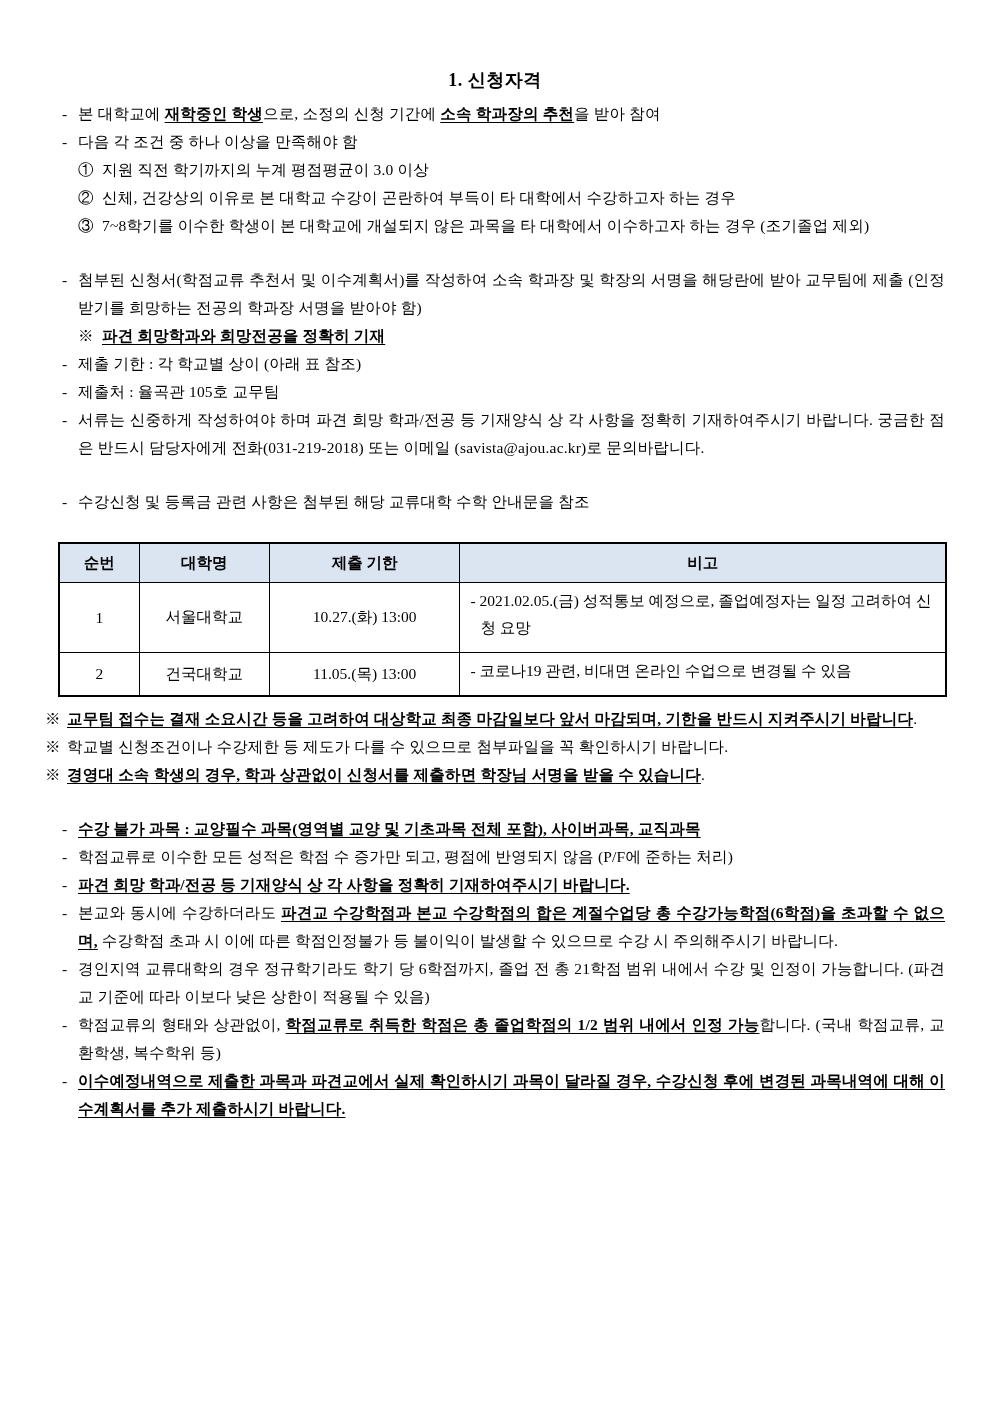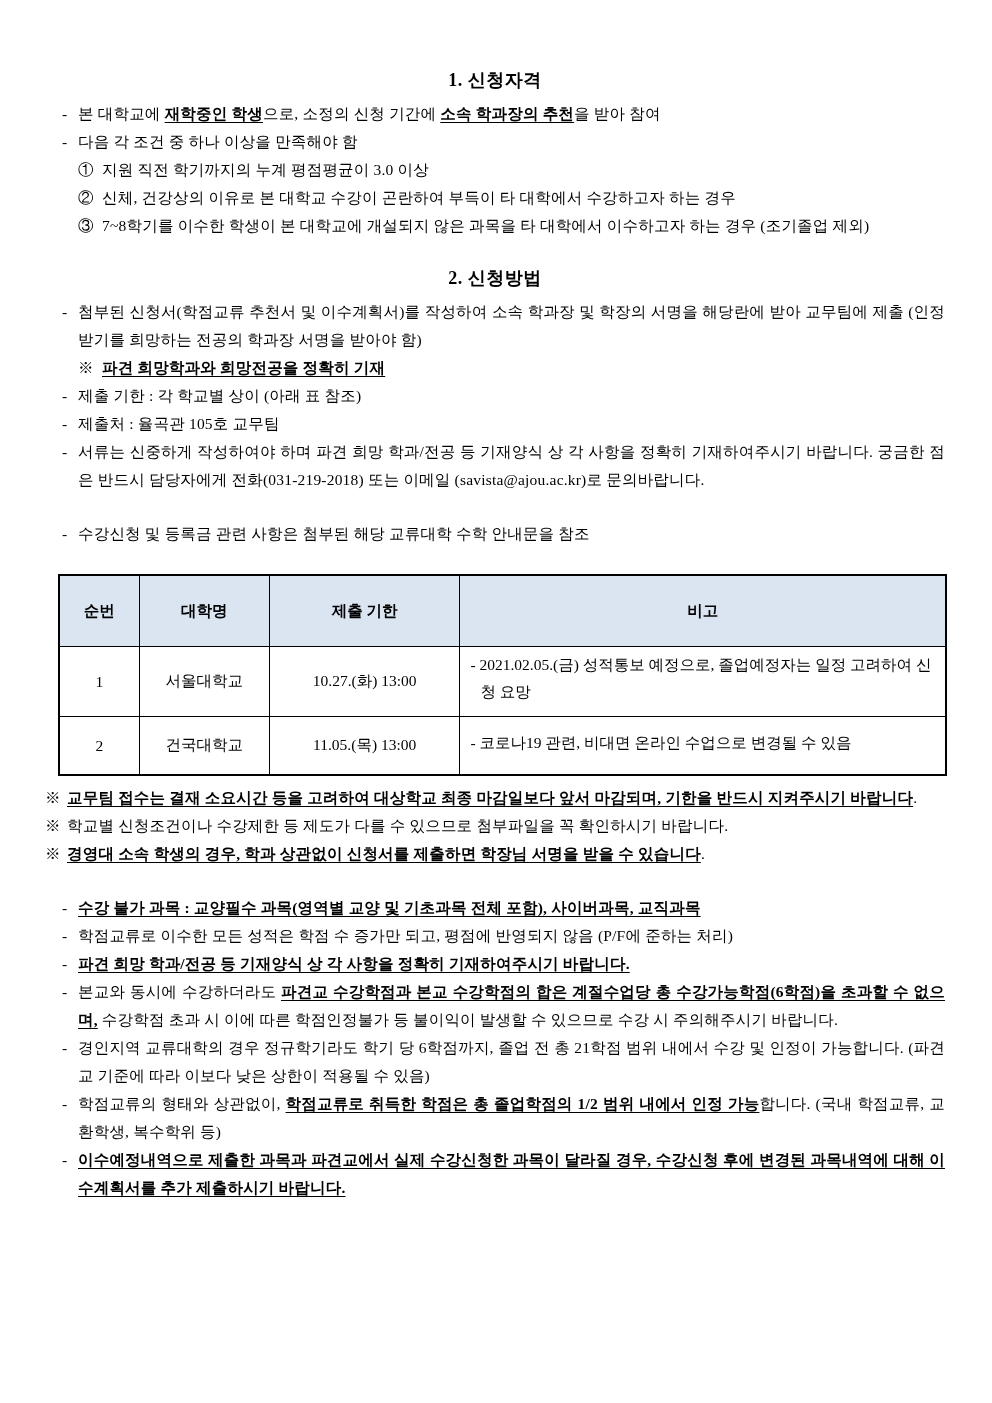--- a/index.html
+++ b/index.html
@@ -48,21 +48,21 @@
     border: 2px solid #000;
     font-size: 15.5px;
   }
   table.univ col.c1 { width: 80px; }
   table.univ col.c2 { width: 130px; }
   table.univ col.c3 { width: 190px; }
   table.univ col.c4 { width: 485px; }
   table.univ th, table.univ td {
     border: 1px solid #000;
     vertical-align: middle;
-    padding: 18px 6px;
+    padding: 2px 6px;
   }
   table.univ th {
     background: var(--hdr-bg, #dbe5f1);
     font-weight: bold;
     text-align: center;
     height: 34px;
   }
   table.univ td { text-align: center; }
   table.univ tbody tr.r1 { height: 55px; }
   table.univ tbody tr.r2 { height: 36px; }
@@ -96,21 +96,20 @@
         <span class="txt"><span>신체, 건강상의 이유로 본 대학교 수강이 곤란하여 부득이 타 대학에서 수강하고자 하는 경우</span></span>
       </div>
       <div class="item lv1">
         <span class="marker">③</span>
         <span class="txt"><span>7~8학기를 이수한 학생이 본 대학교에 개설되지 않은 과목을 타 대학에서 이수하고자 하는 경우 (조기졸업 제외)</span></span>
       </div>
     </div>
 </section>
 
 <section class="section" id="s2">
-  <h2 class="sec-heading">2. 신청방법</h2>
   <div class="item-list">
       <div class="item lv0">
         <span class="marker">-</span>
         <span class="txt"><span>첨부된 신청서(학점교류 추천서 및 이수계획서)를 작성하여 소속 학과장 및 학장의 서명을 해당란에 받아 교무팀에 제출 (인정받기를 희망하는 전공의 학과장 서명을 받아야 함)</span></span>
       </div>
       <div class="item lv1">
         <span class="marker">※</span>
         <span class="txt"><span class="em">파견 희망학과와 희망전공을 정확히 기재</span></span>
       </div>
       <div class="item lv0">
@@ -207,16 +206,16 @@
       <div class="item lv0">
         <span class="marker">-</span>
         <span class="txt"><span>경인지역 교류대학의 경우 정규학기라도 학기 당 6학점까지, 졸업 전 총 21학점 범위 내에서 수강 및 인정이 가능합니다. (파견교 기준에 따라 이보다 낮은 상한이 적용될 수 있음)</span></span>
       </div>
       <div class="item lv0">
         <span class="marker">-</span>
         <span class="txt"><span>학점교류의 형태와 상관없이, </span><span class="em">학점교류로 취득한 학점은 총 졸업학점의 1/2 범위 내에서 인정 가능</span><span>합니다. (국내 학점교류, 교환학생, 복수학위 등)</span></span>
       </div>
       <div class="item lv0">
         <span class="marker">-</span>
-        <span class="txt"><span class="em">이수예정내역으로 제출한 과목과 파견교에서 실제 수강신청한 과목이 달라질 경우, 수강신청 후에 변경된 과목내역에 대해 이수계획서를 추가 제출하시기 바랍니다.</span></span>
+        <span class="txt"><span class="em">이수예정내역으로 제출한 과목과 파견교에서 실제 확인하시기 과목이 달라질 경우, 수강신청 후에 변경된 과목내역에 대해 이수계획서를 추가 제출하시기 바랍니다.</span></span>
       </div>
     </div>
 </section>
 
 </body></html>

